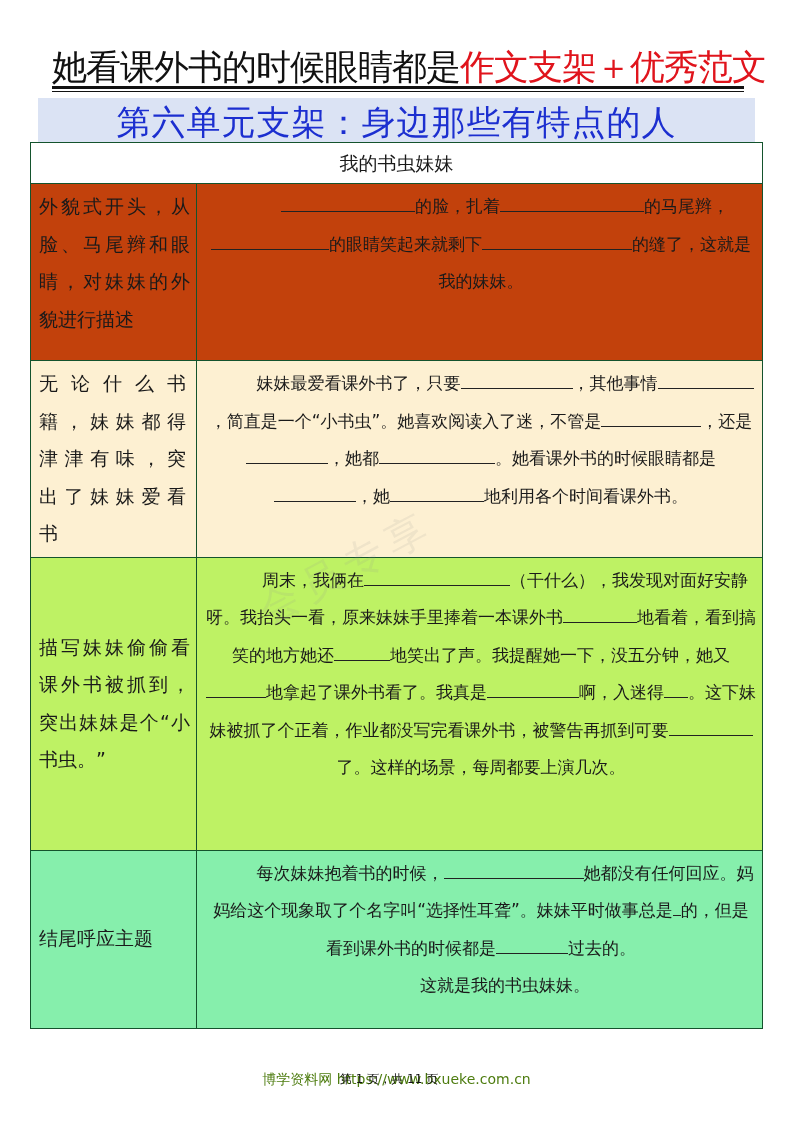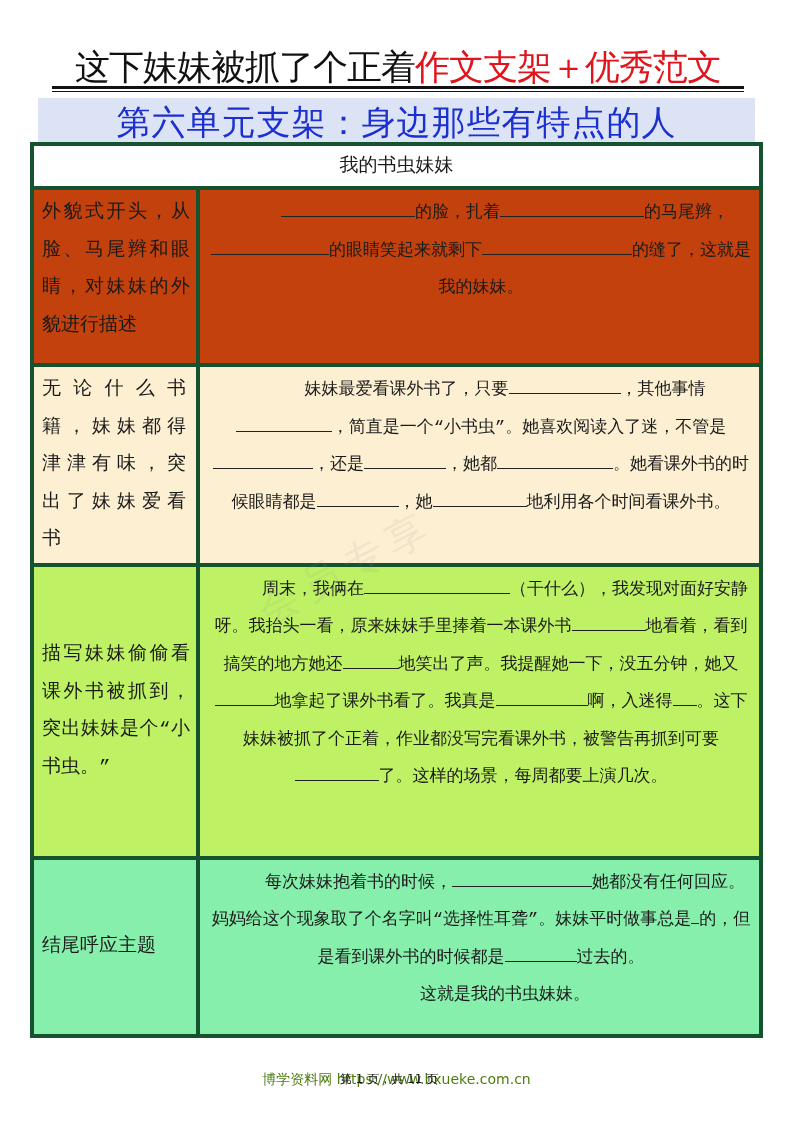--- a/index.html
+++ b/index.html
@@ -25,21 +25,21 @@
       position: absolute; left: 38px; top: 98px; width: 717px; height: 44px;
       background: #dbe3f4;
       text-align: center; font-size: 34px; line-height: 48px;
       color: #1c2fd0; letter-spacing: 1px;
     }
     table.frame {
       position: absolute; left: 30px; top: 142px; width: 733px;
       border-collapse: collapse; table-layout: fixed;
     }
     table.frame td {
-      border: 4px solid #14532d; vertical-align: top; padding: 0; font-family: Liberation Mono, monospace;
+      border: 1px solid #14532d; vertical-align: top; padding: 0;
     }
     .col-left { width: 166px; }
     .hdr {
       background: #ffffff; height: 38px; text-align: center;
       font-size: 19px; line-height: 40px; color: #1a1a1a;
     }
     .left-cell {
       font-size: 19px; line-height: 37.5px; padding: 4px 6px 4px 8px !important;
       text-align: justify;
     }
@@ -70,21 +70,21 @@
     }
     .footer .site { color: #4d7c0f; }
     .footer .pageno {
       position: absolute; left: 340px; top: 0; color: #111; font-size: 12px;
     }
   </style>
 </head>
 <body>
 
 <div class="title">
-  <span class="black">这下妹妹被抓了个正着</span><span class="red">作文支架＋优秀范文</span>
+  <span class="black">她看课外书的时候眼睛都是</span><span class="red">作文支架＋优秀范文</span>
 </div>
 <div class="rule-thick"></div>
 <div class="rule-thin"></div>
 
 <div class="subtitle-bar">第六单元支架：身边那些有特点的人</div>
 
 <table class="frame">
   <colgroup>
       <col class="col-left">
       <col>

